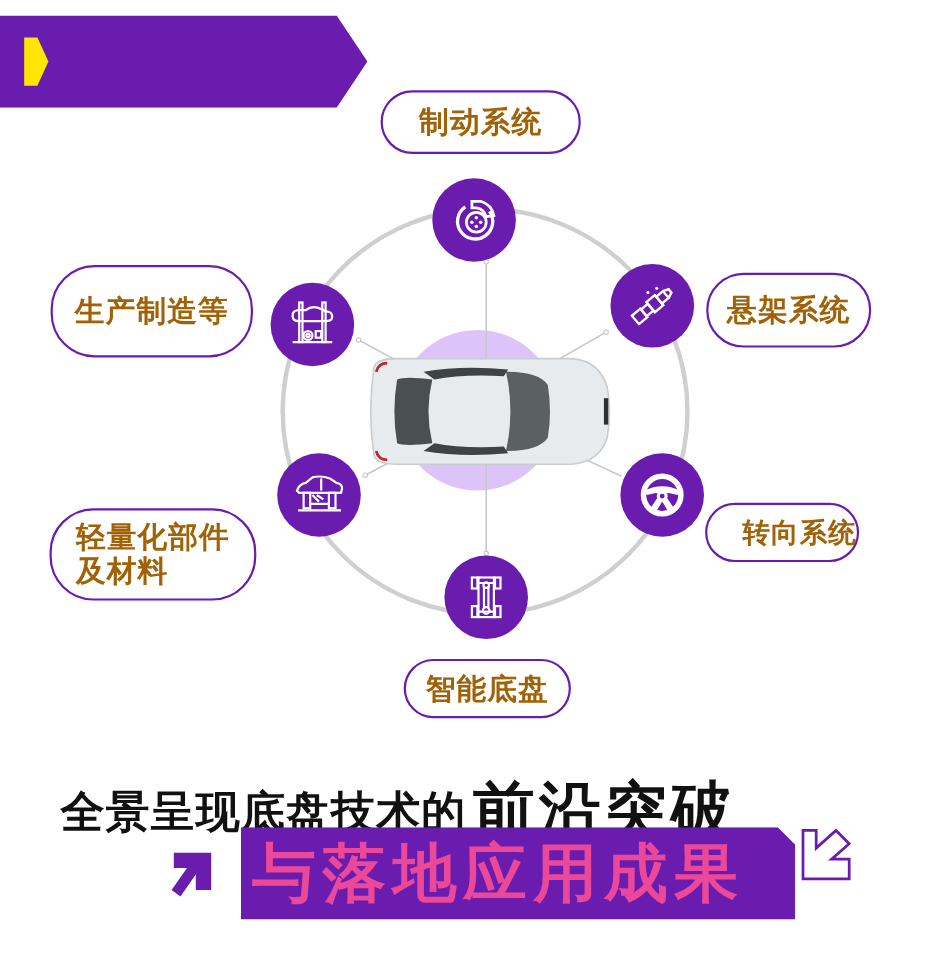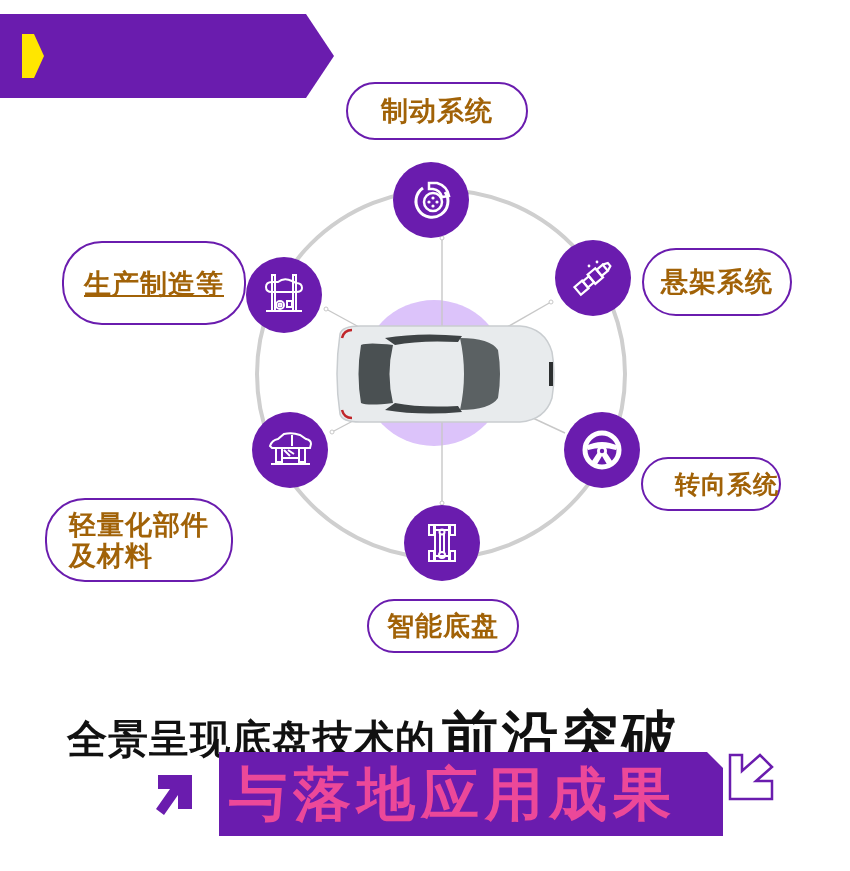--- a/index.html
+++ b/index.html
@@ -11,21 +11,21 @@
   #top-title{position:absolute;left:58px;top:8px;font-size:48px;font-weight:bold;color:#fff;letter-spacing:3px;line-height:64px;}
   
   #diagram{left:0;top:0;width:850px;height:680px;}
   .label-pill{position:absolute;border:2px solid #6a1cae;border-radius:40px;background:#fff;display:flex;align-items:center;justify-content:center;text-align:left;color:#a16207;font-weight:bold;box-sizing:border-box;}
   .label-pill span{display:block;}
   .one-line{font-size:27px;letter-spacing:1px;}
   .two-line{font-size:27px;line-height:31px;letter-spacing:1px;}
   .node{position:absolute;width:76px;height:76px;border-radius:50%;background:#6a1cae;display:flex;align-items:center;justify-content:center;}
   .node svg{width:52px;height:52px;}
   
-  #slogan-line1{left:67px;top:690px;height:80px;display:flex;align-items:flex-end;color:#111;font-weight:bold;white-space:nowrap;}
+  #slogan-line1{left:55px;top:690px;height:80px;display:flex;align-items:flex-end;color:#111;font-weight:bold;white-space:nowrap;}
   #slogan-small{font-size:40px;letter-spacing:1px;line-height:62px;}
   #slogan-big{font-size:56px;letter-spacing:4px;line-height:66px;margin-left:6px;}
   #slogan-band{left:219px;top:752px;width:504px;height:84px;}
   #slogan-band svg{position:absolute;left:0;top:0;}
   #slogan-line2{position:absolute;left:10px;top:0;height:84px;line-height:84px;font-size:58px;font-weight:bold;color:#ec4899;letter-spacing:6px;white-space:nowrap;}
 </style>
 </head>
 <body>
 
 <div id="top-banner" class="abs">
@@ -142,41 +142,41 @@
         <path d="M6,22 Q8,16 14,15 L20,10 Q28,8 36,11 L42,15 Q47,16 47,20 L46,24 L8,24 Z"></path>
         <line x1="28" y1="11" x2="28" y2="22"></line>
         <rect x="12" y="24" width="6" height="14"></rect>
           <rect x="35" y="24" width="6" height="14"></rect>
         <line x1="18" y1="34" x2="35" y2="34"></line>
         <line x1="7" y1="40" x2="46" y2="40"></line>
         <path d="M20,26 L26,32 M24,26 L30,30"></path>
       </g>
     </svg>
   </div>
-  <div class="label-pill two-line" style="left:45px;top:462px;width:188px;height:84px;margin-top:36px;">
+  <div class="label-pill two-line" style="left:45px;top:462px;width:188px;height:84px;">
     <div>
       <span>轻量化部件</span>
       <span>及材料</span>
     </div>
   </div>
 
   <div class="node" style="left:246px;top:257px;">
     <svg viewBox="0 0 52 52">
       <g fill="none" stroke="#fff" stroke-width="2">
         <rect x="14" y="6" width="3" height="36"></rect>
           <rect x="35" y="6" width="3" height="36"></rect>
         <path d="M8,18 Q8,13 14,13 L20,13 Q26,8 34,12 L38,14 Q44,14 44,19 Q44,23 38,23 L14,23 Q8,23 8,18 Z"></path>
         <circle cx="22" cy="36" r="4"></circle>
           <circle cx="22" cy="36" r="1.5"></circle>
         <rect x="29" y="32" width="5" height="6"></rect>
         <line x1="8" y1="42" x2="44" y2="42"></line>
       </g>
     </svg>
   </div>
-  <div class="label-pill two-line" style="left:62px;top:241px;width:184px;height:84px;text-decoration:underline;">
+  <div class="label-pill two-line" style="left:46px;top:241px;width:184px;height:84px;">
     <div>
       <span>生产制造等</span>
     </div>
   </div>
 </div>
 
 <div id="slogan-line1" class="abs">
   <span id="slogan-small">全景呈现底盘技术的</span>
   <span id="slogan-big">前沿突破</span>
 </div>

